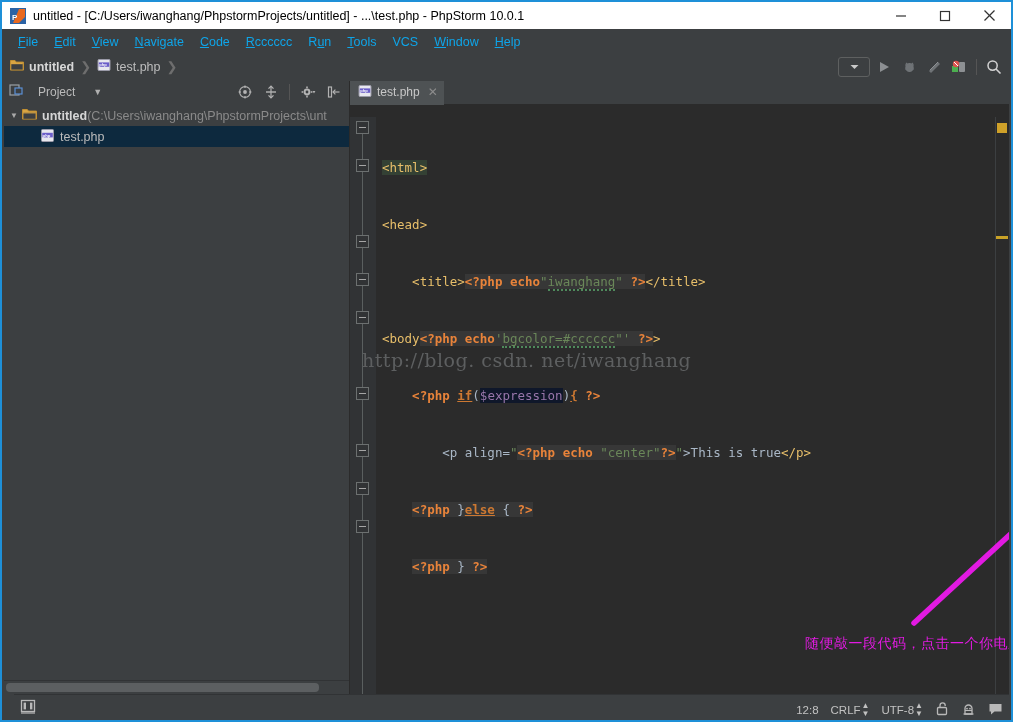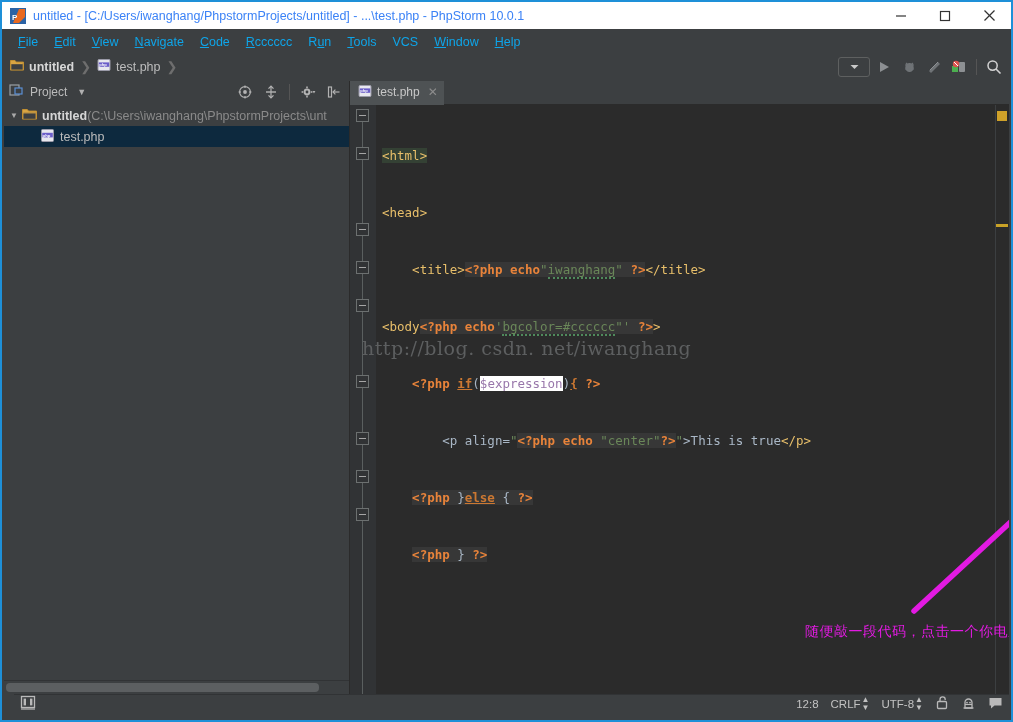--- a/index.html
+++ b/index.html
@@ -9,21 +9,21 @@
     background:#3c3f41;color:#bbbbbb;
     -webkit-font-smoothing:antialiased;
   }
   #app{position:relative;width:1013px;height:722px;
        border:2px solid #1e90d8;box-sizing:border-box;background:#3c3f41;}
 
   
   .titlebar{height:27px;background:#ffffff;display:flex;align-items:center;
             padding:0 0 0 8px;box-sizing:border-box;}
   .tb-icon{width:16px;height:16px;margin-right:7px;flex:0 0 auto;position:relative;}
-  .tb-title{font-size:12.5px;color:#3b82f6;white-space:nowrap;overflow:hidden;}
+  .tb-title{font-size:12.5px;color:#000000;white-space:nowrap;overflow:hidden;}
   .tb-spacer{flex:1 1 auto;}
   .win-btn{width:44px;height:27px;display:flex;align-items:center;justify-content:center;
            color:#333;font-size:13px;}
   .win-btn svg{display:block;}
 
   
   .menubar{height:25px;background:#3c3f41;display:flex;align-items:center;
            padding-left:8px;box-sizing:border-box;}
   .menu-item{font-size:12.5px;color:#0ea5e9;padding:2px 8px;white-space:nowrap;}
   .menu-item u{text-decoration:underline;}
@@ -41,21 +41,21 @@
   .combo{width:30px;height:18px;border:1px solid #5e6060;border-radius:3px;
          display:flex;align-items:center;justify-content:center;background:#3c3f41;}
   .vsep{width:1px;height:16px;background:#555;margin:0 3px;}
 
   
   .main{position:absolute;left:2px;right:2px;top:79px;bottom:26px;display:flex;}
 
   
   .projpanel{width:345px;flex:0 0 345px;background:#3c3f41;display:flex;flex-direction:column;
              border-right:1px solid #2b2b2b;position:relative;}
-  .proj-header{height:22px;display:flex;align-items:center;padding-left:5px;position:relative;}
+  .proj-header{height:22px;display:flex;align-items:center;padding-left:5px;position:relative;gap:8px;}
   .proj-title{font-size:12px;color:#bbbbbb;margin-left:6px;}
   .proj-caret{margin-left:10px;color:#b0b0b0;font-size:9px;}
   .proj-tools{position:absolute;right:4px;top:0;height:22px;display:flex;align-items:center;gap:4px;}
   .tree{flex:1 1 auto;background:#3c3f41;padding-top:2px;overflow:hidden;}
   .trow{height:21px;display:flex;align-items:center;padding-left:6px;font-size:12.5px;white-space:nowrap;}
   .trow.sel{background:#0d293e;}
   .arrow{width:12px;display:inline-block;color:#a9a9a9;font-size:8px;}
   .tname{margin-left:5px;}
   .tname b{font-weight:bold;color:#d6d6d6;}
   .tpath{color:#8a8a8a;margin-left:0;}
@@ -63,60 +63,60 @@
   .hscroll-thumb{position:absolute;left:2px;top:2px;height:9px;width:313px;background:#5c5f61;border-radius:4px;}
 
   
   .editor{flex:1 1 auto;display:flex;flex-direction:column;background:#2b2b2b;min-width:0;}
   .tabstrip{height:24px;background:#3c3f41;display:flex;align-items:stretch;}
   .tab{display:flex;align-items:center;padding:0 6px 0 8px;background:#4e5254;
        font-size:12px;color:#c8c8c8;gap:5px;border-bottom:2px solid #4e5254;}
   .tab .close{color:#8d8d8d;font-size:12px;margin-left:3px;}
   .tabfill{flex:1 1 auto;background:#3c3f41;border-bottom:1px solid #2b2b2b;}
 
-  .codearea{flex:1 1 auto;position:relative;background:#2b2b2b;overflow:hidden;}
+  .codearea{flex:1 1 auto;position:relative;background:#2b2b2b;overflow:hidden;margin-top:12px;}
   .gutter{position:absolute;left:0;top:0;bottom:0;width:26px;background:#313335;}
   .fold-rail{position:absolute;left:12px;top:6px;bottom:0;width:1px;background:#5a5f5f;}
   .foldmark{position:absolute;left:6px;width:13px;height:13px;border:1px solid #6c7070;
             background:#313335;box-sizing:border-box;}
   .foldmark:after{content:"";position:absolute;left:2px;top:5px;width:7px;height:1px;background:#a5a5a5;}
   .codelines{position:absolute;left:26px;top:0;right:0;bottom:0;
              font-family:"DejaVu Sans Mono","Liberation Mono",monospace;
              font-size:12.5px;line-height:19px;white-space:pre;padding-top:3px;}
   .cl{height:19px;padding-left:6px;}
 
   
   .tag{color:#e8bf6a;}
   .php{color:#e8833a;font-weight:bold;}
   .str{color:#6a8759;}
   .kw{color:#cc7832;font-weight:bold;text-decoration:underline;}
   .txt{color:#a9b7c6;}
   .var{color:#9876aa;}
   .punct{color:#a9b7c6;}
   .hl{background:#344134;}
-  .hlv{background:#ffffff;}
+  .hlv{background:#0f172a;}
   .hlphp{background:#373737;}
   .squig{border-bottom:2px dotted #4f8a5c;}
 
   .watermark{position:absolute;left:12px;top:232px;font-size:19px;color:#5d5f60;
              font-family:"DejaVu Serif","Liberation Serif",serif;letter-spacing:.5px;
              pointer-events:none;}
 
   
   .markerbar{position:absolute;right:0;top:0;bottom:0;width:13px;background:#2b2b2b;
              border-left:1px solid #3c3f41;}
   .marker-sq{position:absolute;right:2px;top:6px;width:10px;height:10px;background:#cfa129;}
   .marker-ln{position:absolute;right:1px;top:119px;width:12px;height:3px;background:#c9a227;}
   .annot-arrow{position:absolute;left:548px;top:190px;pointer-events:none;}
   .annot-text{position:absolute;left:455px;top:518px;font-size:14px;color:#e21ae2;
               font-family:"DejaVu Sans",sans-serif;letter-spacing:.5px;white-space:nowrap;}
 
   
   .statusbar{position:absolute;left:12px;right:2px;bottom:2px;height:24px;background:#3c3f41;
-             display:flex;align-items:flex-start;padding:0 6px;box-sizing:border-box;
+             display:flex;align-items:flex-end;padding:0 6px;box-sizing:border-box;
              border-top:1px solid #313335;}
   .sb-left{display:flex;align-items:center;gap:8px;}
   .sb-right{margin-left:auto;display:flex;align-items:center;gap:12px;font-size:11.5px;color:#c2c2c2;}
   .sb-item{display:flex;align-items:center;gap:1px;}
   .caret-ud{font-size:8px;line-height:8px;display:flex;flex-direction:column;color:#c2c2c2;}
 </style>
 </head>
 <body>
 
 <div id="app">

